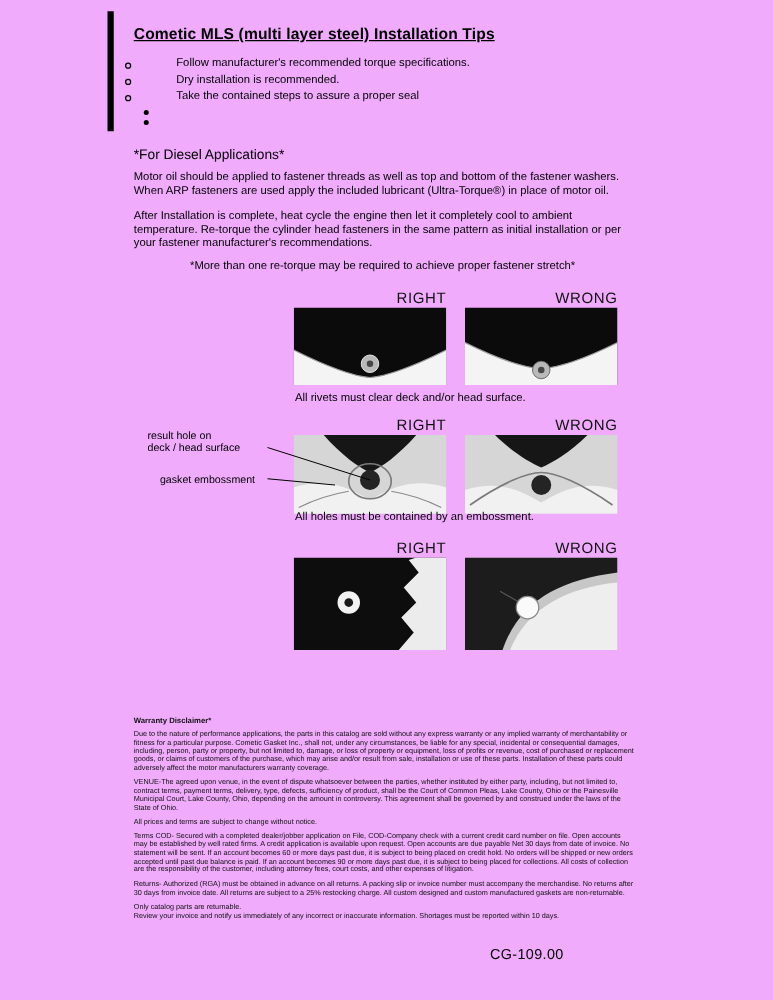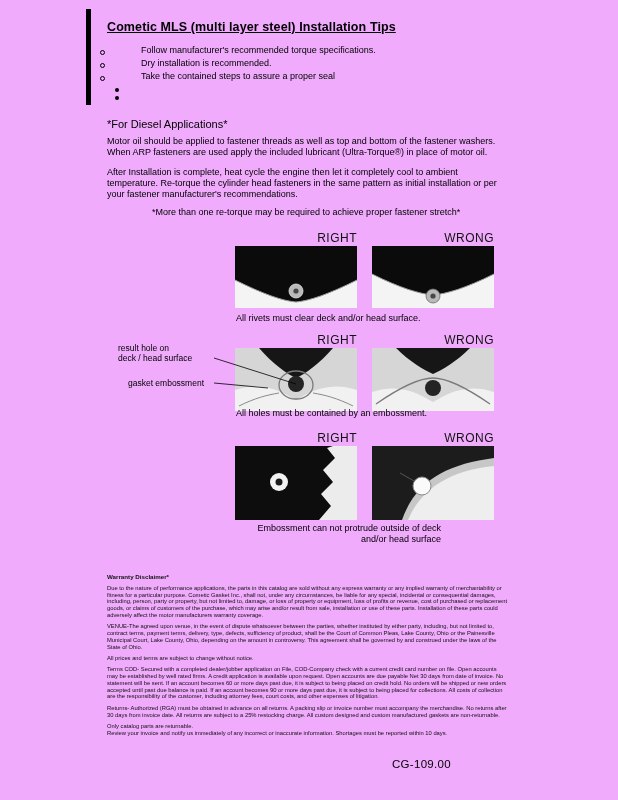--- a/index.html
+++ b/index.html
@@ -34,21 +34,21 @@
     margin:4.5px 4px 0 2px;
   }
 
   .diesel-heading { position:absolute; left:107px; top:118px; font-size:11px; font-weight:normal; }
   .para { position:absolute; left:107px; width:392px; font-size:9px; line-height:11px; }
   .note { position:absolute; left:152px; top:207px; font-size:9px; }
 
   .rw { position:absolute; width:122px; text-align:right; font-size:12px; letter-spacing:0.5px; color:#111; }
   .dimg { position:absolute; width:122px; line-height:0; }
   .dimg svg { display:block; }
-  .caption { position:absolute; left:236px; font-size:9px; line-height:11px;text-align:right; }
+  .caption { position:absolute; left:236px; font-size:9px; line-height:11px; }
 
   .callout { position:absolute; font-size:8.5px; line-height:9.5px; }
   .pointer-lines { position:absolute; left:212px; top:352px; pointer-events:none; }
 
   .warranty { position:absolute; left:107px; top:574px; width:402px; font-size:5.8px; line-height:6.8px; color:#111; }
   .warranty .w-head { font-weight:bold; margin-bottom:4px; font-size:6.2px; }
   .warranty p { margin:0 0 4.5px 0; }
   .warranty p.tight { margin:0; }
 
   .footer-code { position:absolute; left:392px; top:758px; font-size:11.5px; letter-spacing:0.3px; }
@@ -159,21 +159,20 @@
   </div>
   <div class="dimg" style="left:372px; top:446px;">
     <svg width="122" height="74" viewBox="0 0 122 74">
       <rect width="122" height="74" fill="#c7c7c7"></rect>
       <path d="M0,0 L122,0 L122,12 C76,18 44,34 30,74 L0,74 Z" fill="#1c1c1c"></path>
       <path d="M36,74 C50,40 82,24 122,20 L122,74 Z" fill="#eeeeee"></path>
       <circle cx="50" cy="40" r="9" fill="#fafafa" stroke="#8a8a8a" stroke-width="1"></circle>
       <path d="M42,35 L28,27" stroke="#555" stroke-width="1" fill="none"></path>
     </svg>
   </div>
-  <div class="caption" style="top:523px; width:205px;">Embossment can not protrude outside of deck and/or head surface</div>
 
   <div class="warranty">
     <div class="w-head">Warranty Disclaimer*</div>
     <p>Due to the nature of performance applications, the parts in this catalog are sold without any express warranty or any implied warranty of merchantability or fitness for a particular purpose.  Cometic Gasket Inc., shall not, under any circumstances, be liable for any special, incidental or consequential damages, including, person, party or property, but not limited to, damage, or loss of property or equipment, loss of profits or revenue, cost of purchased or replacement goods, or claims of customers of the purchase, which may arise and/or result from sale, installation or use of these parts.  Installation of these parts could adversely affect the motor manufacturers warranty coverage.</p>
     <p>VENUE-The agreed upon venue, in the event of dispute whatsoever between the parties, whether instituted by either party, including, but not limited to, contract terms, payment terms, delivery, type, defects, sufficiency of product, shall be the Court of Common Pleas, Lake County, Ohio or the Painesville Municipal Court, Lake County, Ohio, depending on the amount in controversy. This agreement shall be governed by and construed under the laws of the State of Ohio.</p>
     <p>All prices and terms are subject to change without notice.</p>
     <p>Terms COD- Secured with a completed dealer/jobber application on File, COD-Company check with a current credit card number on file.  Open accounts may be established by well rated firms.  A credit application is available upon request.  Open accounts are due payable Net 30 days from date of invoice.  No statement will be sent.  If an account becomes 60 or more days past due, it is subject to being placed on credit hold.  No orders will be shipped or new orders accepted until past due balance is paid.  If an account becomes 90 or more days past due, it is subject to being placed for collections.  All costs of collection are the responsibility of the customer, including attorney fees, court costs, and other expenses of litigation.</p>
     <p>Returns- Authorized (RGA) must be obtained in advance on all returns.  A packing slip or invoice number must accompany the merchandise.  No returns after 30 days from invoice date.  All returns are subject to a 25% restocking charge.  All custom designed and custom manufactured gaskets are non-returnable.</p>
     <p class="tight">Only catalog parts are returnable.</p>
     <p>Review your invoice and notify us immediately of any incorrect or inaccurate information.  Shortages must be reported within 10 days.</p>

